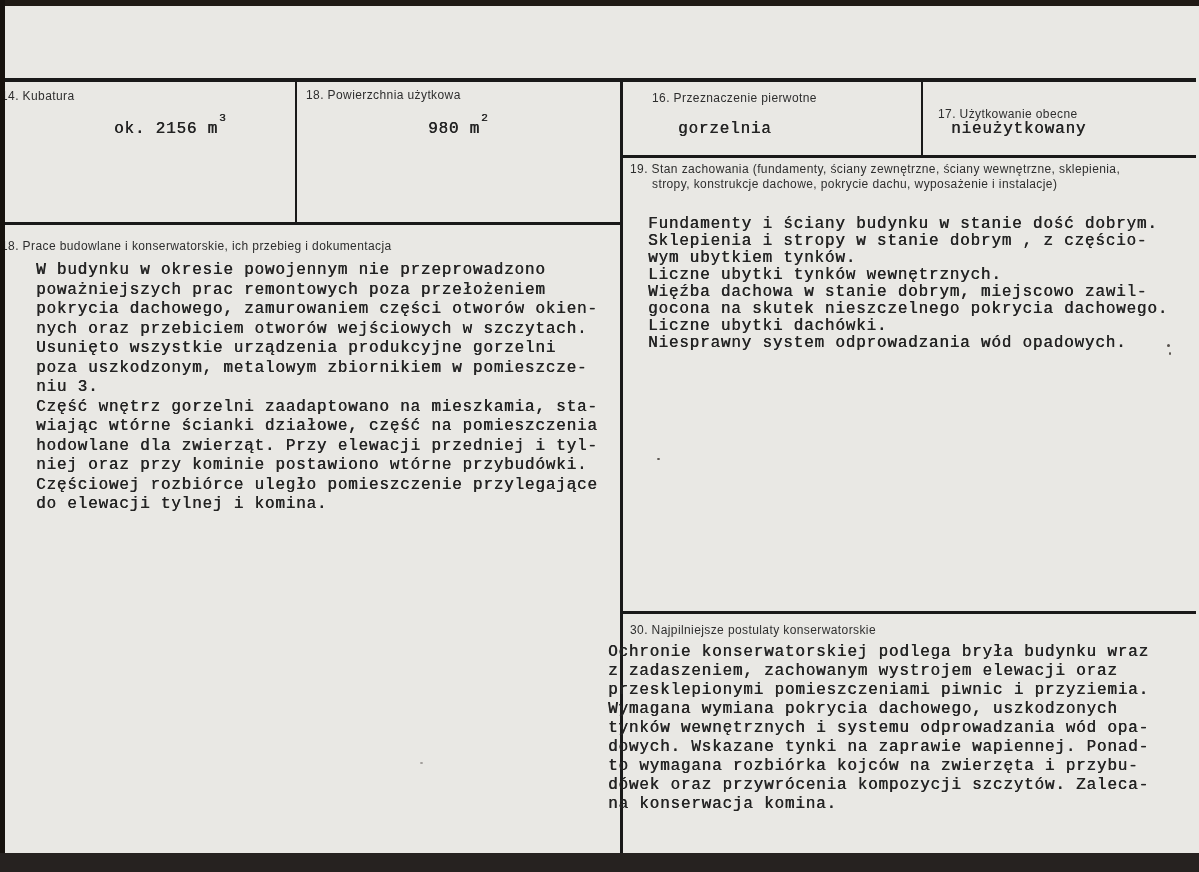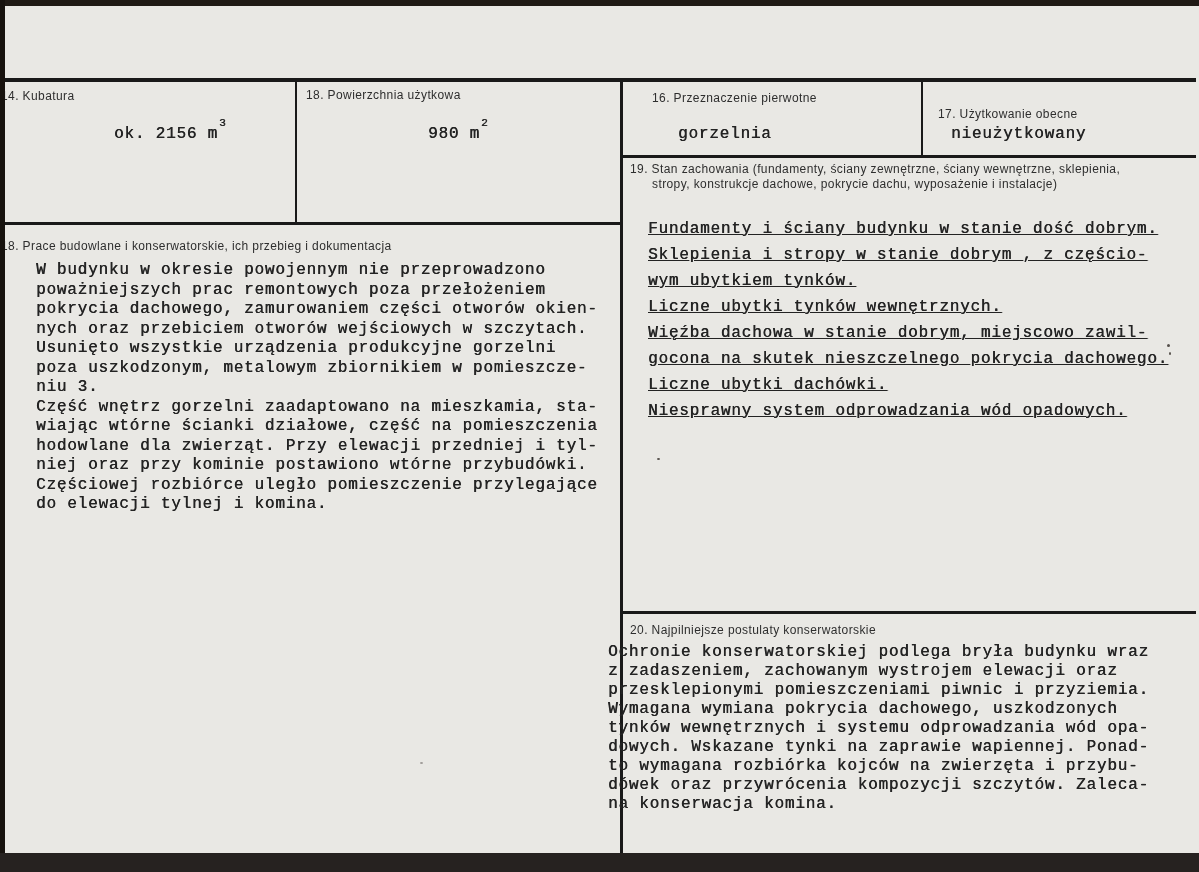--- a/index.html
+++ b/index.html
@@ -24,26 +24,26 @@
   
   .lbl{
     position:absolute; color:#2e2e2e; font-size:12px; letter-spacing:.4px;
     white-space:pre-wrap; line-height:15px;
   }
   .lbl-hang{padding-left:22px;text-indent:-22px;}
   
   .tw{
     position:absolute; color:#232323;
     font-family:"Liberation Mono","DejaVu Sans Mono",monospace;
-    font-size:16px; line-height:26px; letter-spacing:.8px;
+    font-size:16px; line-height:17px; letter-spacing:.8px;
     white-space:pre; text-shadow:.4px 0 0 #2a2a2a;
   }
   .tw sup{font-size:11px; position:relative; top:1px; left:1px;}
   .s18{line-height:19.5px;}
-  .s19{line-height:26px;text-decoration:underline;}
+  .s19{line-height:17px;}
   .s20{line-height:19px;}
   .speck{position:absolute;background:#55504b;border-radius:50%;}
 </style>
 </head>
 <body>
 
 <div class="scan">
 
   <div class="hl hl-top"></div>
   <div class="vl vl-center"></div>
@@ -84,21 +84,21 @@
 Usunięto wszystkie urządzenia produkcyjne gorzelni
 poza uszkodzonym, metalowym zbiornikiem w pomieszcze-
 niu 3.
 Część wnętrz gorzelni zaadaptowano na mieszkamia, sta-
 wiając wtórne ścianki działowe, część na pomieszczenia
 hodowlane dla zwierząt. Przy elewacji przedniej i tyl-
 niej oraz przy kominie postawiono wtórne przybudówki.
 Częściowej rozbiórce uległo pomieszczenie przylegające
 do elewacji tylnej i komina.</div>
 
-  <div class="lbl" style="left:630px;top:623px;">20. Najpilniejsze postulaty konserwatorskie</div>
+  <div class="lbl" style="left:630px;top:623px;">30. Najpilniejsze postulaty konserwatorskie</div>
   <div class="tw s20" style="left:608px;top:643px;">Ochronie konserwatorskiej podlega bryła budynku wraz
 z zadaszeniem, zachowanym wystrojem elewacji oraz
 przesklepionymi pomieszczeniami piwnic i przyziemia.
 Wymagana wymiana pokrycia dachowego, uszkodzonych
 tynków wewnętrznych i systemu odprowadzania wód opa-
 dowych. Wskazane tynki na zaprawie wapiennej. Ponad-
 to wymagana rozbiórka kojców na zwierzęta i przybu-
 dówek oraz przywrócenia kompozycji szczytów. Zaleca-
 na konserwacja komina.</div>
 

